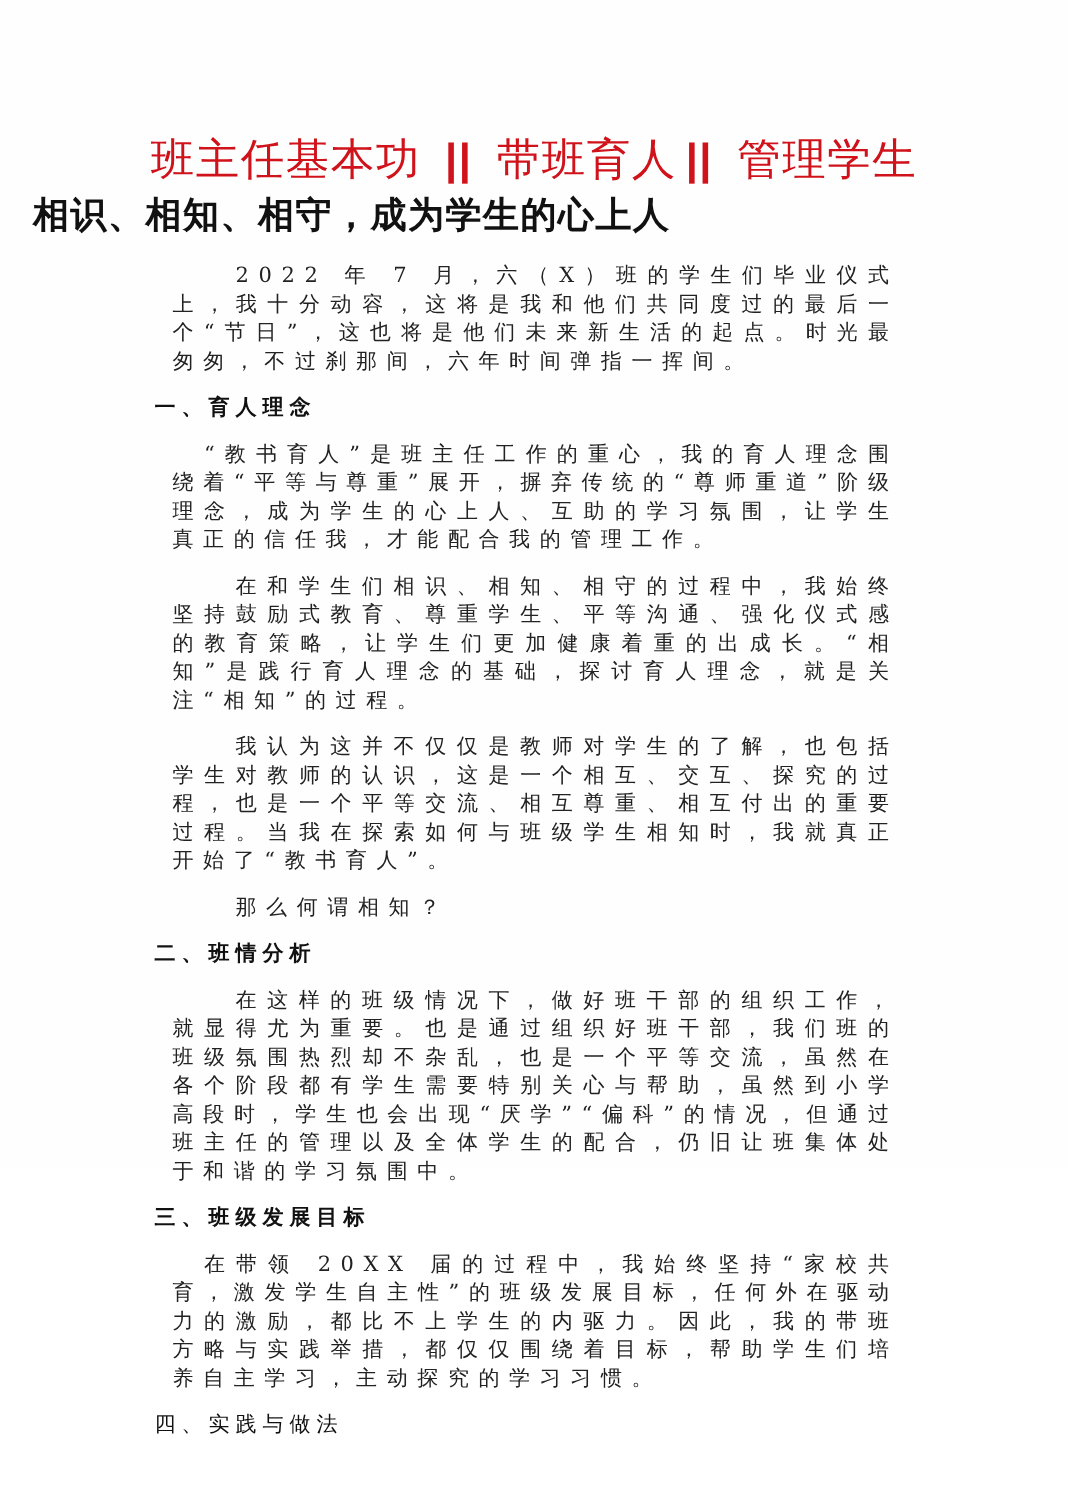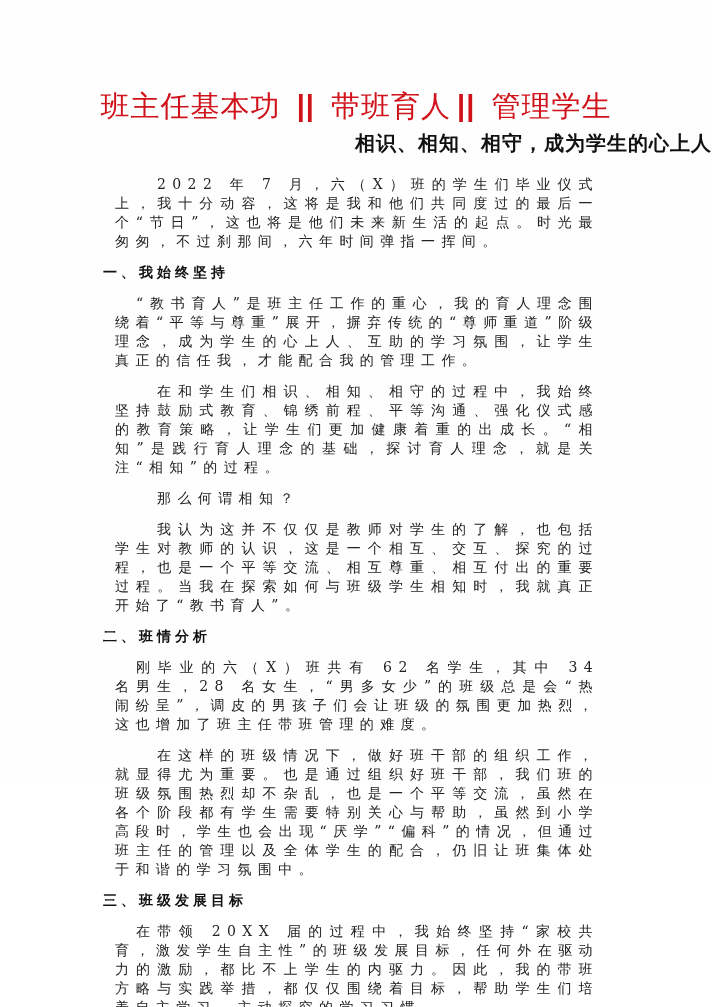--- a/index.html
+++ b/index.html
@@ -6,23 +6,23 @@
   body { width: 712px; height: 1007px; overflow: hidden; position: relative; }
   .page { position: absolute; left: 0; top: 0; width: 712px; height: 779px; background: #fefefe; }
   .title {
     position: absolute; left: 0; right: 0; top: 88px; text-align: center;
     font-family: "DejaVu Serif", "Liberation Serif", serif;
     font-size: 29px; color: #d0121b; letter-spacing: 1px; line-height: 36px;
     white-space: nowrap;
   }
   .title .sep { font-family: "Liberation Sans", sans-serif; font-weight: bold; margin: 0 6px; }
   .subtitle {
-    position: absolute; left: 0; right: 0; top: 129px; text-align: right;
+    position: absolute; left: 0; right: 0; top: 129px; text-align: left;
     font-family: "DejaVu Sans", "Liberation Sans", sans-serif;
-    font-weight: bold; font-size: 20px; color: #111; letter-spacing: 1px; line-height: 28px; padding-left: 22px;
+    font-weight: bold; font-size: 24px; color: #111; letter-spacing: 1px; line-height: 28px; padding-left: 22px;
   }
   .body {
     position: absolute; left: 103px; top: 163px; width: 508px;
     font-family: "DejaVu Serif", "Liberation Serif", serif;
     font-size: 14px; line-height: 19px; color: #222;
     letter-spacing: 6.4px;
   }
   .body p { margin: 12px; text-align: justify; text-align-last: left; word-break: break-all; }
   .body p.indent { text-indent: 42px; }
   .body p.indent-s { text-indent: 21px; }
@@ -40,28 +40,27 @@
     <span>班主任基本功</span>
     <span class="sep">||</span>
     <span>带班育人</span><span class="sep">||</span>
     <span>管理学生</span>
   </div>
   <div class="subtitle">相识、相知、相守，成为学生的心上人</div>
 
   <div class="body">
     <p class="indent">2022 年 7 月，六（X）班的学生们毕业仪式上，我十分动容，这将是我和他们共同度过的最后一个“节日”，这也将是他们未来新生活的起点。时光最匆匆，不过刹那间，六年时间弹指一挥间。</p>
 
-    <h3>一、我始终坚持</h3>
+    <h3>一、育人理念</h3>
     <p class="indent-s">“教书育人”是班主任工作的重心，我的育人理念围绕着“平等与尊重”展开，摒弃传统的“尊师重道”阶级理念，成为学生的心上人、互助的学习氛围，让学生真正的信任我，才能配合我的管理工作。</p>
-    <p class="indent">在和学生们相识、相知、相守的过程中，我始终坚持鼓励式教育、锦绣前程、平等沟通、强化仪式感的教育策略，让学生们更加健康着重的出成长。“相知”是践行育人理念的基础，探讨育人理念，就是关注“相知”的过程。</p>
+    <p class="indent">在和学生们相识、相知、相守的过程中，我始终坚持鼓励式教育、尊重学生、平等沟通、强化仪式感的教育策略，让学生们更加健康着重的出成长。“相知”是践行育人理念的基础，探讨育人理念，就是关注“相知”的过程。</p>
+    <p class="indent">我认为这并不仅仅是教师对学生的了解，也包括学生对教师的认识，这是一个相互、交互、探究的过程，也是一个平等交流、相互尊重、相互付出的重要过程。当我在探索如何与班级学生相知时，我就真正开始了“教书育人”。</p>
     <p class="indent">那么何谓相知？</p>
-    <p class="indent">我认为这并不仅仅是教师对学生的了解，也包括学生对教师的认识，这是一个相互、交互、探究的过程，也是一个平等交流、相互尊重、相互付出的重要过程。当我在探索如何与班级学生相知时，我就真正开始了“教书育人”。</p>
 
     <h3>二、班情分析</h3>
-    <p class="indent-s">刚毕业的六（X）班共有 62 名学生，其中 34 名男生，28 名女生，“男多女少”的班级总是会“热闹纷呈”，调皮的男孩子们会让班级的氛围更加热烈，这也增加了班主任带班管理的难度。</p>
     <p class="indent">在这样的班级情况下，做好班干部的组织工作，就显得尤为重要。也是通过组织好班干部，我们班的班级氛围热烈却不杂乱，也是一个平等交流，虽然在各个阶段都有学生需要特别关心与帮助，虽然到小学高段时，学生也会出现“厌学”“偏科”的情况，但通过班主任的管理以及全体学生的配合，仍旧让班集体处于和谐的学习氛围中。</p>
 
     <h3>三、班级发展目标</h3>
     <p class="indent-s">在带领 20XX 届的过程中，我始终坚持“家校共育，激发学生自主性”的班级发展目标，任何外在驱动力的激励，都比不上学生的内驱力。因此，我的带班方略与实践举措，都仅仅围绕着目标，帮助学生们培养自主学习，主动探究的学习习惯。</p>
 
     <h3 class="normal">四、实践与做法</h3>
 
   </div>
 </div>
 

